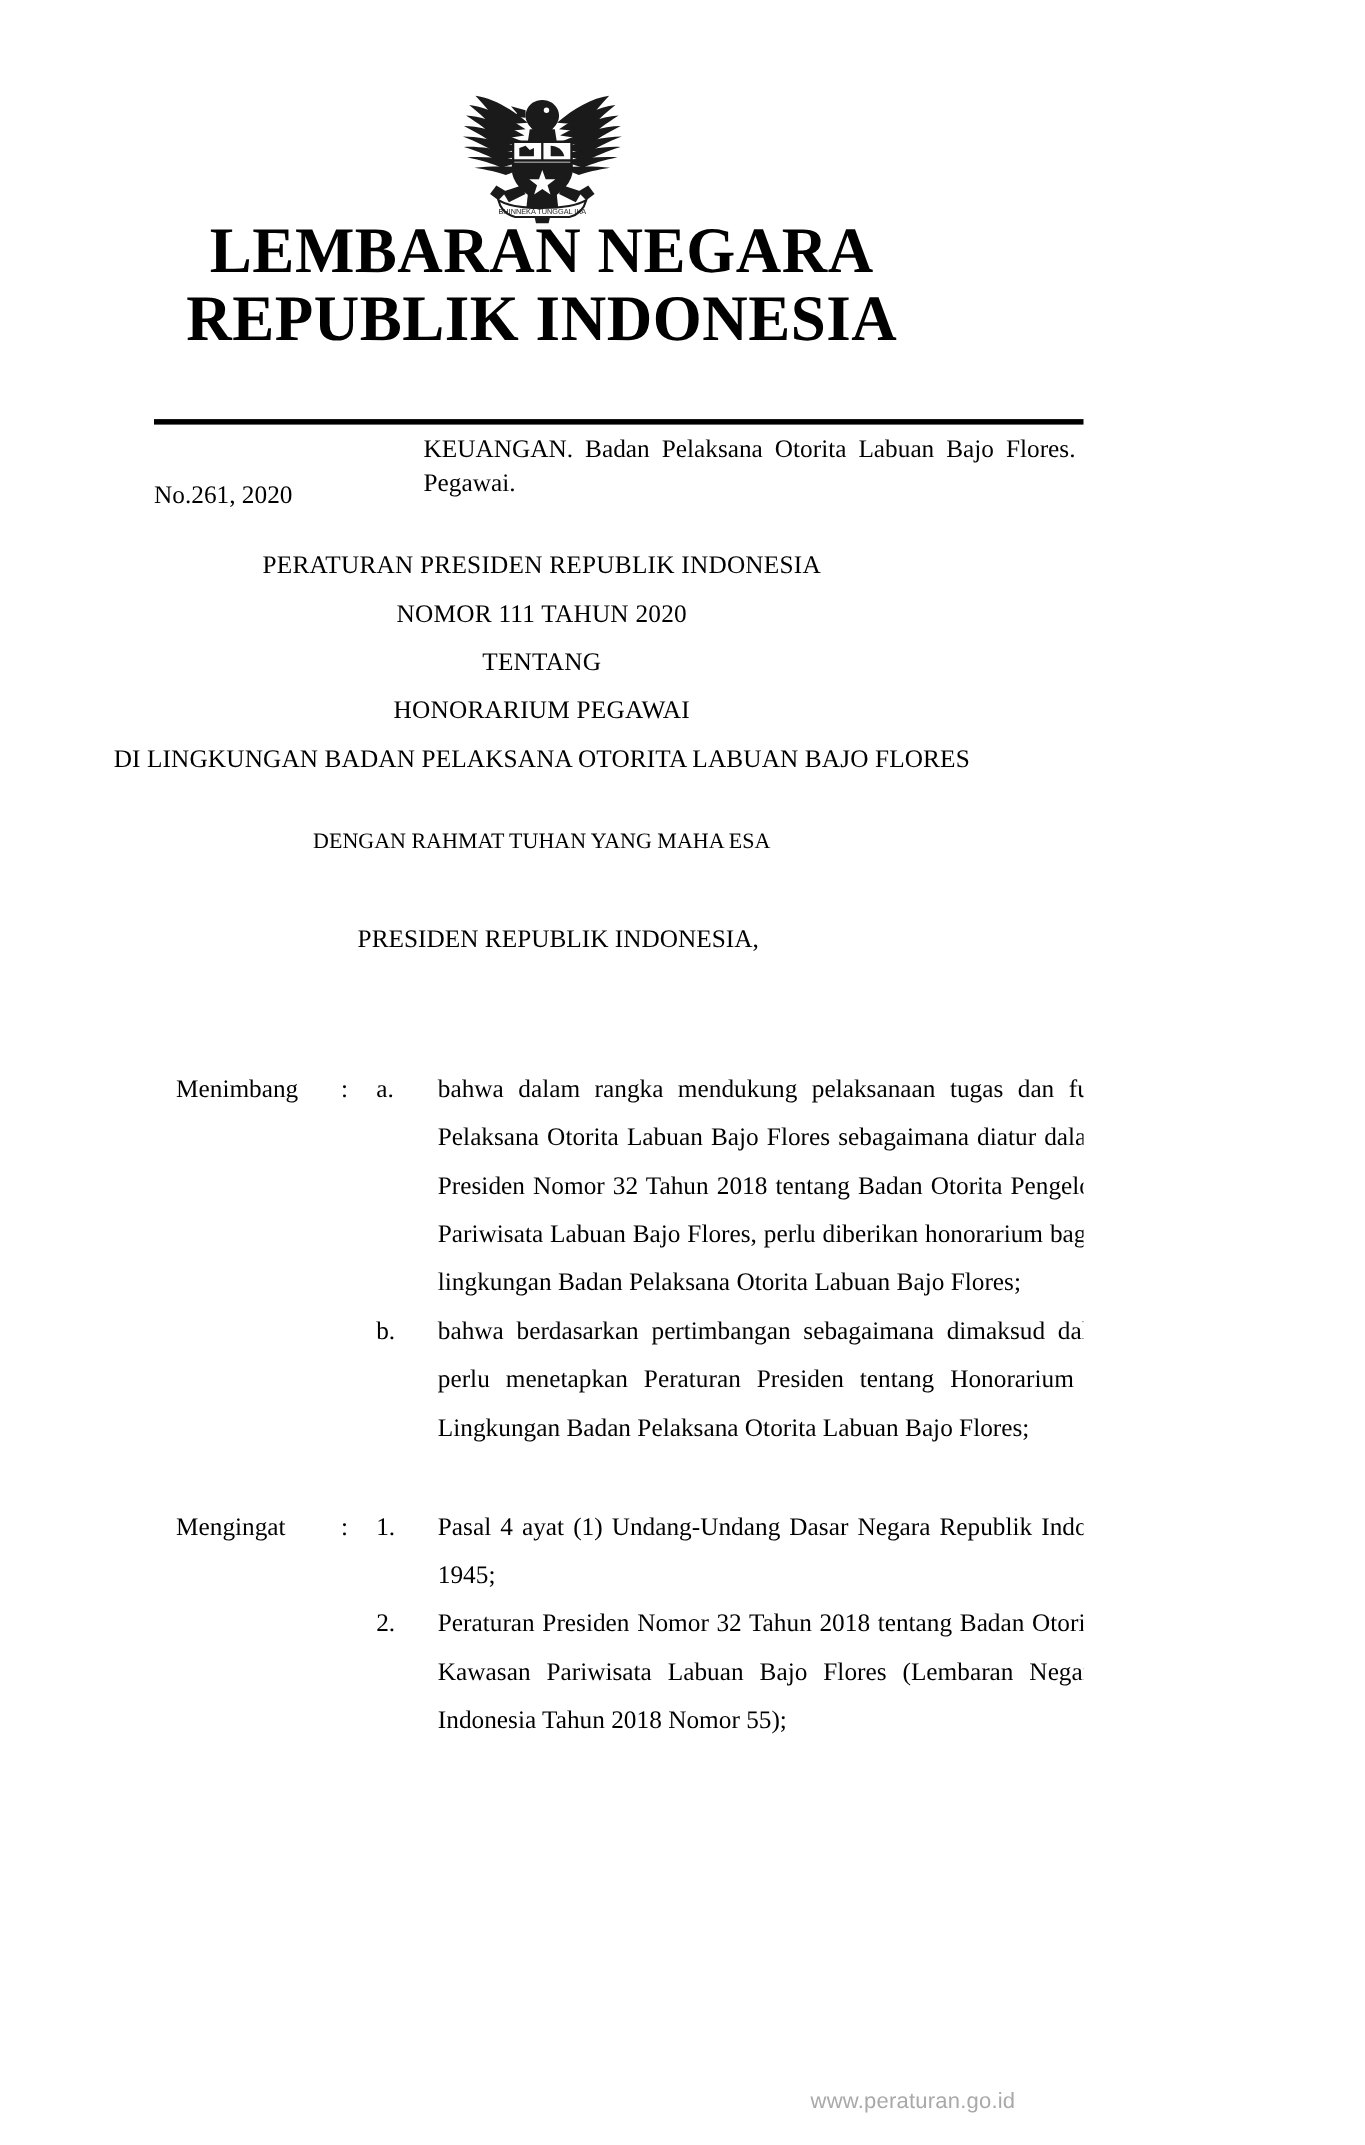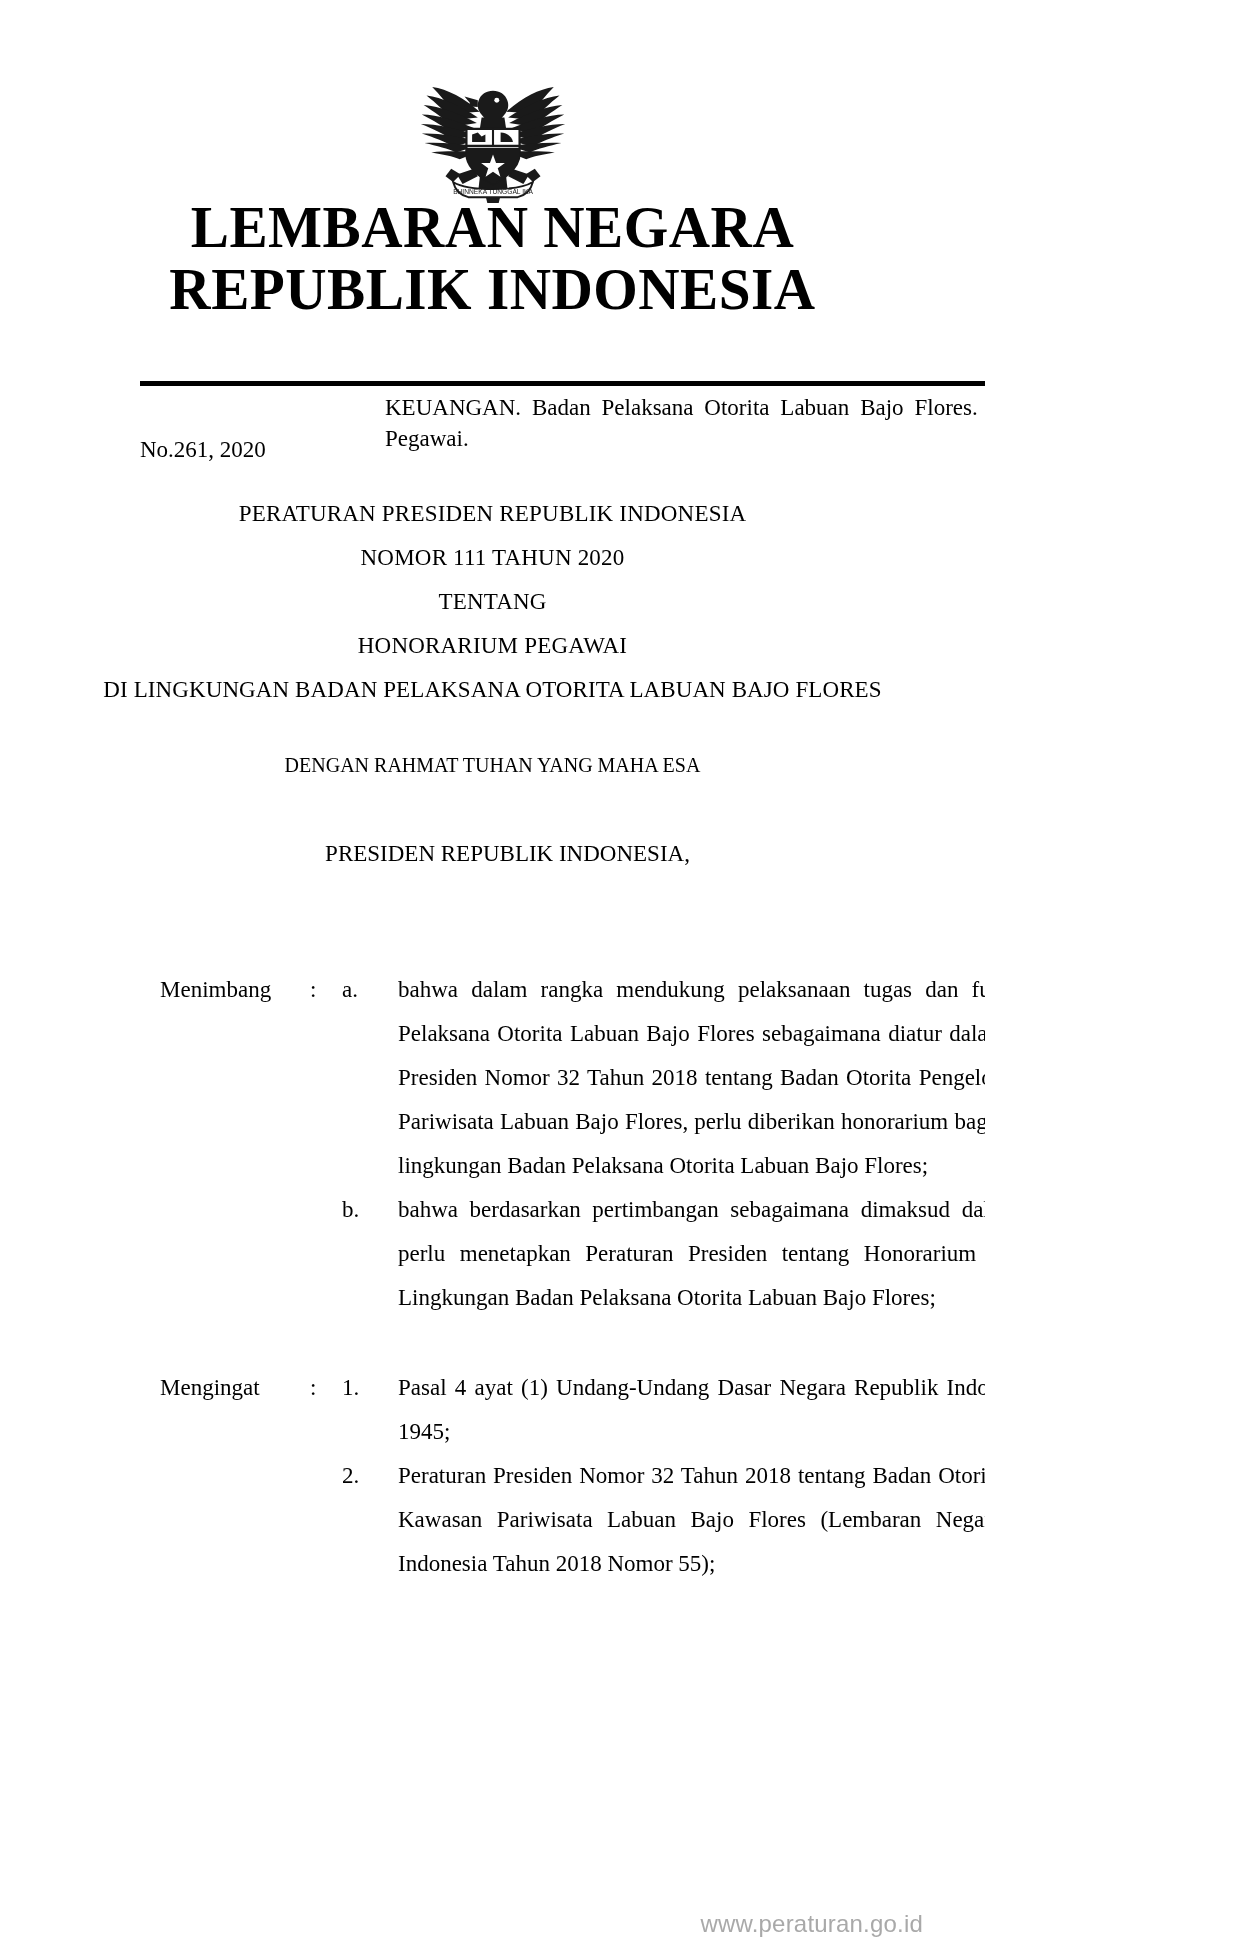--- a/index.html
+++ b/index.html
@@ -159,24 +159,24 @@
     font-size: 23px;
     line-height: 44px;
     text-align: justify;
     text-align-last: left;
     hyphens: none;
   }
 
   
   .footer {
     position: absolute;
-    bottom: 12px;
+    bottom: 28px;
     right: 62px;
     font-family: "Liberation Sans", "DejaVu Sans", sans-serif;
-    font-size: 24px;
+    font-size: 20px;
     color: #a9a9a9;
     letter-spacing: 0.2px;
   }
 </style>
 </head>
 <body>
 
 <div class="page">
 
   <div class="emblem-wrap">

